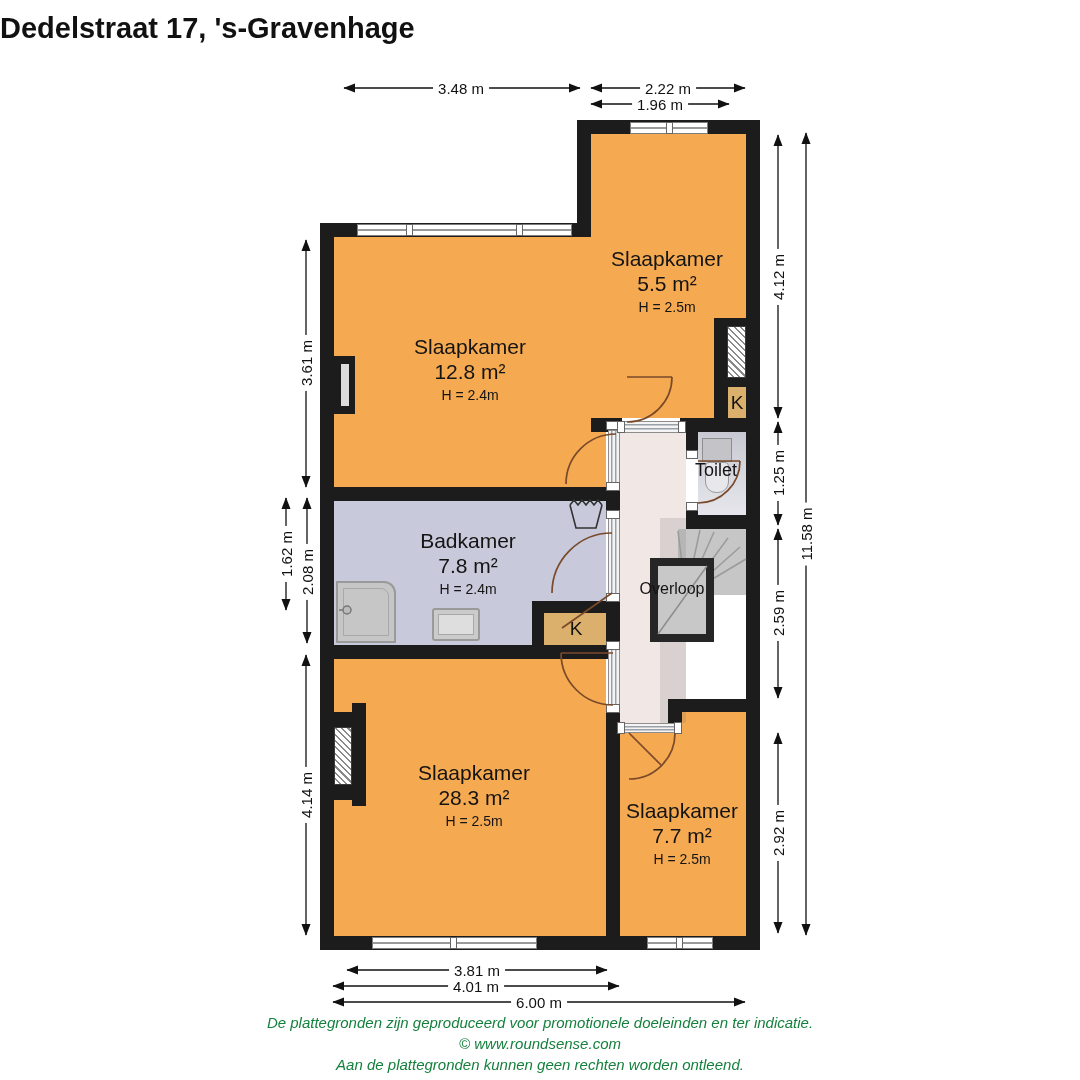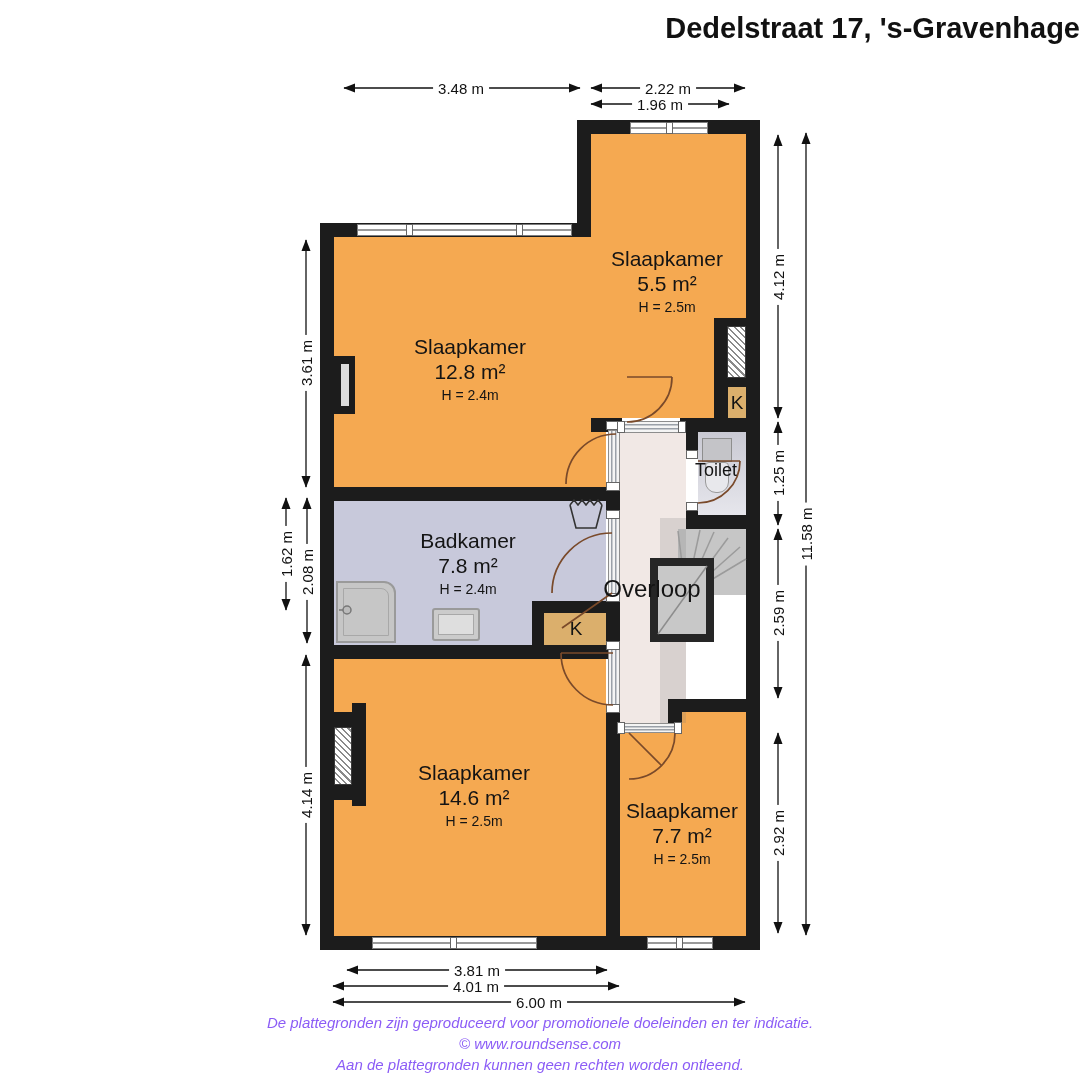--- a/index.html
+++ b/index.html
@@ -31,25 +31,25 @@
   .fixture{position:absolute;box-sizing:border-box;}
   .dim{position:absolute;font-size:15px;color:#111;background:#fff;padding:0 5px;
        transform:translate(-50%,-50%);white-space:nowrap;z-index:20;}
   .dim.v{transform:translate(-50%,-50%) rotate(-90deg);}
   .room-label{position:absolute;transform:translateX(-50%);text-align:center;color:#141414;
               white-space:nowrap;z-index:15;}
   .rl-name,.rl-area{font-size:21px;line-height:25px;}
   .rl-h{font-size:14px;line-height:23px;}
   .k-label{position:absolute;transform:translate(-50%,-50%);font-size:19px;color:#141414;z-index:15;}
   .single-label{position:absolute;transform:translate(-50%,-50%);font-size:18px;color:#141414;z-index:15;}
-  #title{position:absolute;top:12px;left:0;width:100%;text-align:right;
+  #title{position:absolute;top:12px;left:0;width:100%;text-align:left;
          font-size:29px;font-weight:bold;color:#111;}
   #subtitle{position:absolute;top:46px;left:0;width:100%;text-align:center;font-size:17px;color:#111;}
   #footer{position:absolute;top:1012px;left:0;width:100%;text-align:center;font-style:italic;
-          font-size:15px;line-height:21px;color:#8b5cf6;}
+          font-size:15px;line-height:21px;color:#15803d;}
   svg.overlay{position:absolute;left:0;top:0;z-index:10;pointer-events:none;}
 </style>
 </head>
 <body>
 
 <div id="canvas">
 
   <div id="title">Dedelstraat 17, 's-Gravenhage</div>
 
   <div class="room orange" style="left:334px;top:237px;width:272px;height:250px;"></div>
@@ -221,30 +221,30 @@
     <div class="rl-area">5.5 m²</div>
     <div class="rl-h">H = 2.5m</div>
   </div>
   <div class="room-label" style="left:468px;top:528px;">
     <div class="rl-name">Badkamer</div>
     <div class="rl-area">7.8 m²</div>
     <div class="rl-h">H = 2.4m</div>
   </div>
   <div class="room-label" style="left:474px;top:760px;">
     <div class="rl-name">Slaapkamer</div>
-    <div class="rl-area">14.6 m²</div>
+    <div class="rl-area">28.3 m²</div>
     <div class="rl-h">H = 2.5m</div>
   </div>
   <div class="room-label" style="left:682px;top:798px;">
     <div class="rl-name">Slaapkamer</div>
     <div class="rl-area">7.7 m²</div>
     <div class="rl-h">H = 2.5m</div>
   </div>
   <div class="single-label" style="left:716px;top:470px;">Toilet</div>
-  <div class="single-label" style="left:652px;top:589px;font-size:24px;">Overloop</div>
+  <div class="single-label" style="left:672px;top:589px;font-size:16px;">Overloop</div>
   <div class="k-label" style="left:576px;top:629px;">K</div>
   <div class="k-label" style="left:737px;top:403px;">K</div>
 
   <div id="footer">
     <div>De plattegronden zijn geproduceerd voor promotionele doeleinden en ter indicatie.</div>
     <div>© www.roundsense.com</div>
     <div>Aan de plattegronden kunnen geen rechten worden ontleend.</div>
   </div>
 
 </div>

